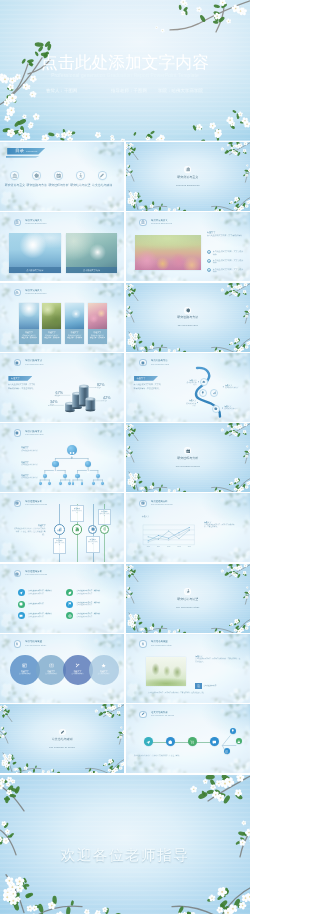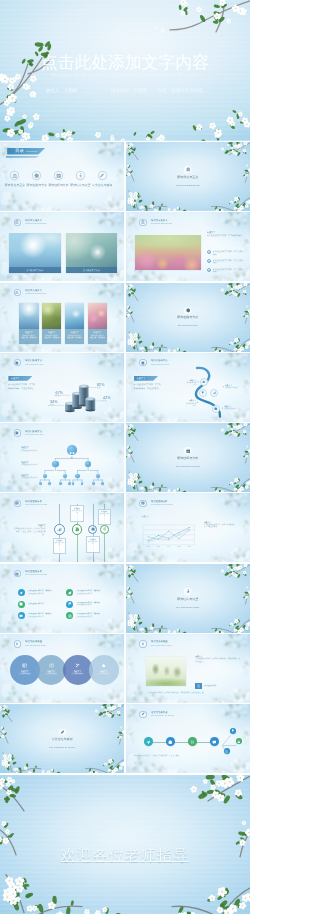--- a/index.html
+++ b/index.html
@@ -27,21 +27,21 @@
 .meta{position:absolute;font-size:4.4px;color:#f2fafd;letter-spacing:.1px;line-height:6px;white-space:nowrap;}
 .meta:nth-child(1){left:46px;}
 .meta:nth-child(2){left:111px;}
 .meta:nth-child(3){left:158px;}
 
 
 .ty-wrap{position:absolute;inset:0;text-align:center;}
 .ty-t{position:absolute;left:0;right:0;top:45px;font-size:17px;letter-spacing:3.6px;color:#eaf6fc;
   font-weight:400;text-shadow:0 .5px 1.6px rgba(50,100,130,.3);}
 .ty-s{position:absolute;left:0;right:0;top:71.5px;font-size:14.7px;letter-spacing:1.4px;color:#f2fafd;
-  text-shadow:0 .5px 1.4px rgba(50,100,130,.3);text-decoration:underline;}
+  text-shadow:0 .5px 1.4px rgba(50,100,130,.3);}
 
 
 .toc-banner{position:absolute;left:7.2px;top:5.9px;width:38px;height:6.7px;
   background:linear-gradient(100deg,#3d87bc 0%,#5ea2cc 60%,#76b3d8 100%);
   clip-path:polygon(0 0,100% 0,82% 100%,0 100%);display:flex;align-items:baseline;padding-left:8px;gap:1.5px;}
 .toc-b-t{font-size:4.3px;color:#fff;letter-spacing:.3px;line-height:6.7px;}
 .toc-b-s{font-size:1.9px;color:#cde5f4;letter-spacing:.15px;}
 .toc-banner2{position:absolute;left:6px;top:13.6px;width:34.3px;height:2.2px;
   background:linear-gradient(95deg,#6fadd4,#a8cfe6);clip-path:polygon(0 0,100% 0,87% 100%,0 100%);}
 .toc-row{position:absolute;left:0;top:28.9px;width:124.35px;}

